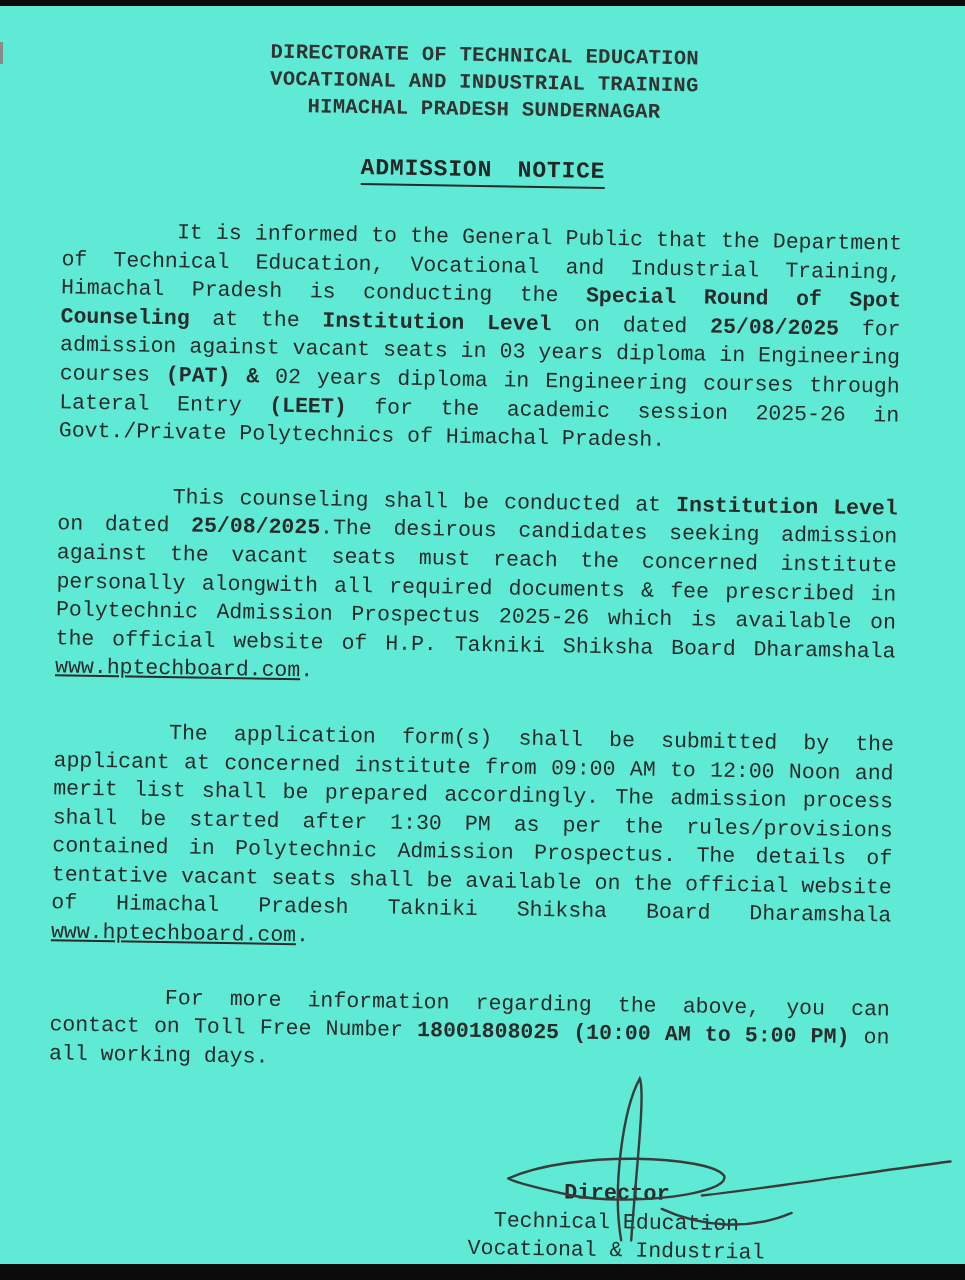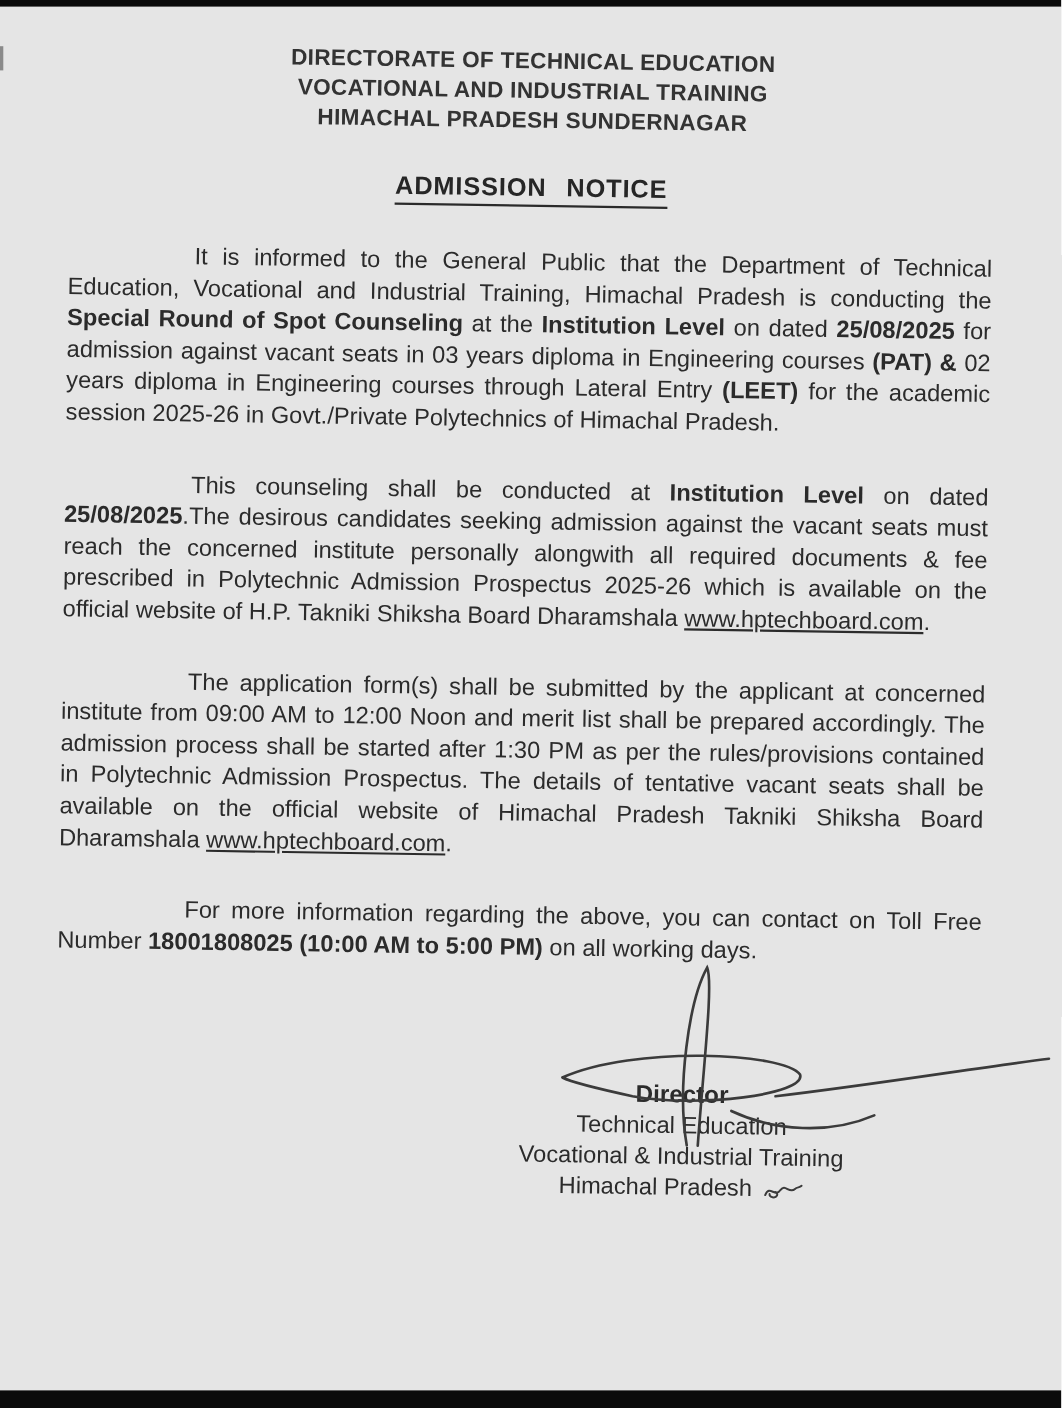--- a/index.html
+++ b/index.html
@@ -4,23 +4,23 @@
 <style>
   html, body {
     margin: 0;
     padding: 0;
     background: #ffffff;
   }
   .page {
     position: relative;
     width: 965px;
     height: 1280px;
-    background: #e5e5e5;
+    background: #5eead4;
     overflow: hidden;
-    font-family: Liberation Sans, sans-serif;
+    font-family: Liberation Mono, monospace;
     color: #262626;
   }
   .scan-band {
     position: absolute;
     left: 0;
     right: 0;
     background: #0b0b0b;
     z-index: 5;
   }
   .scan-band.top { top: 0; height: 6px; }

